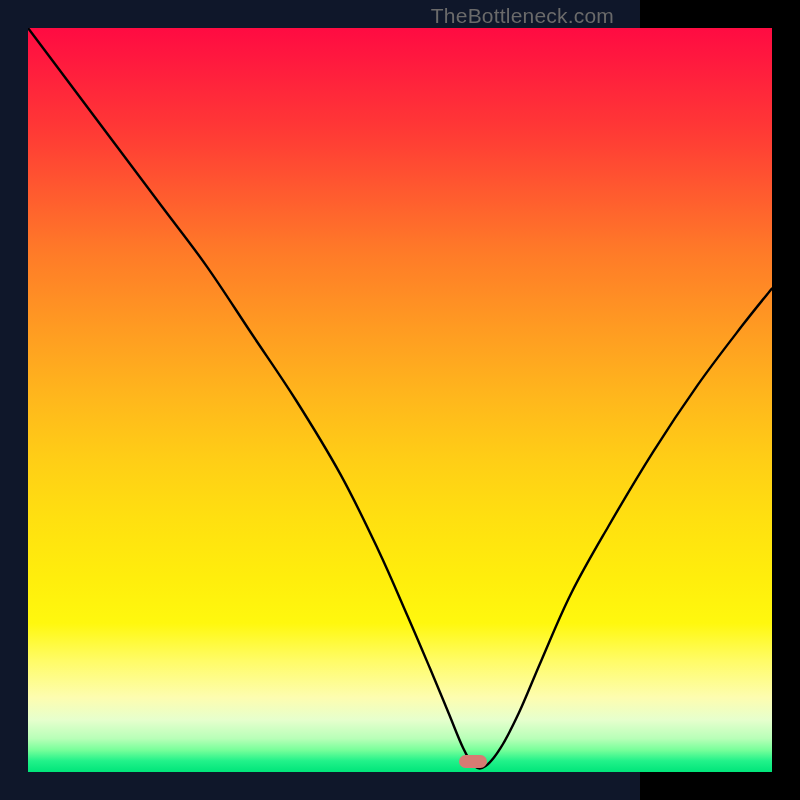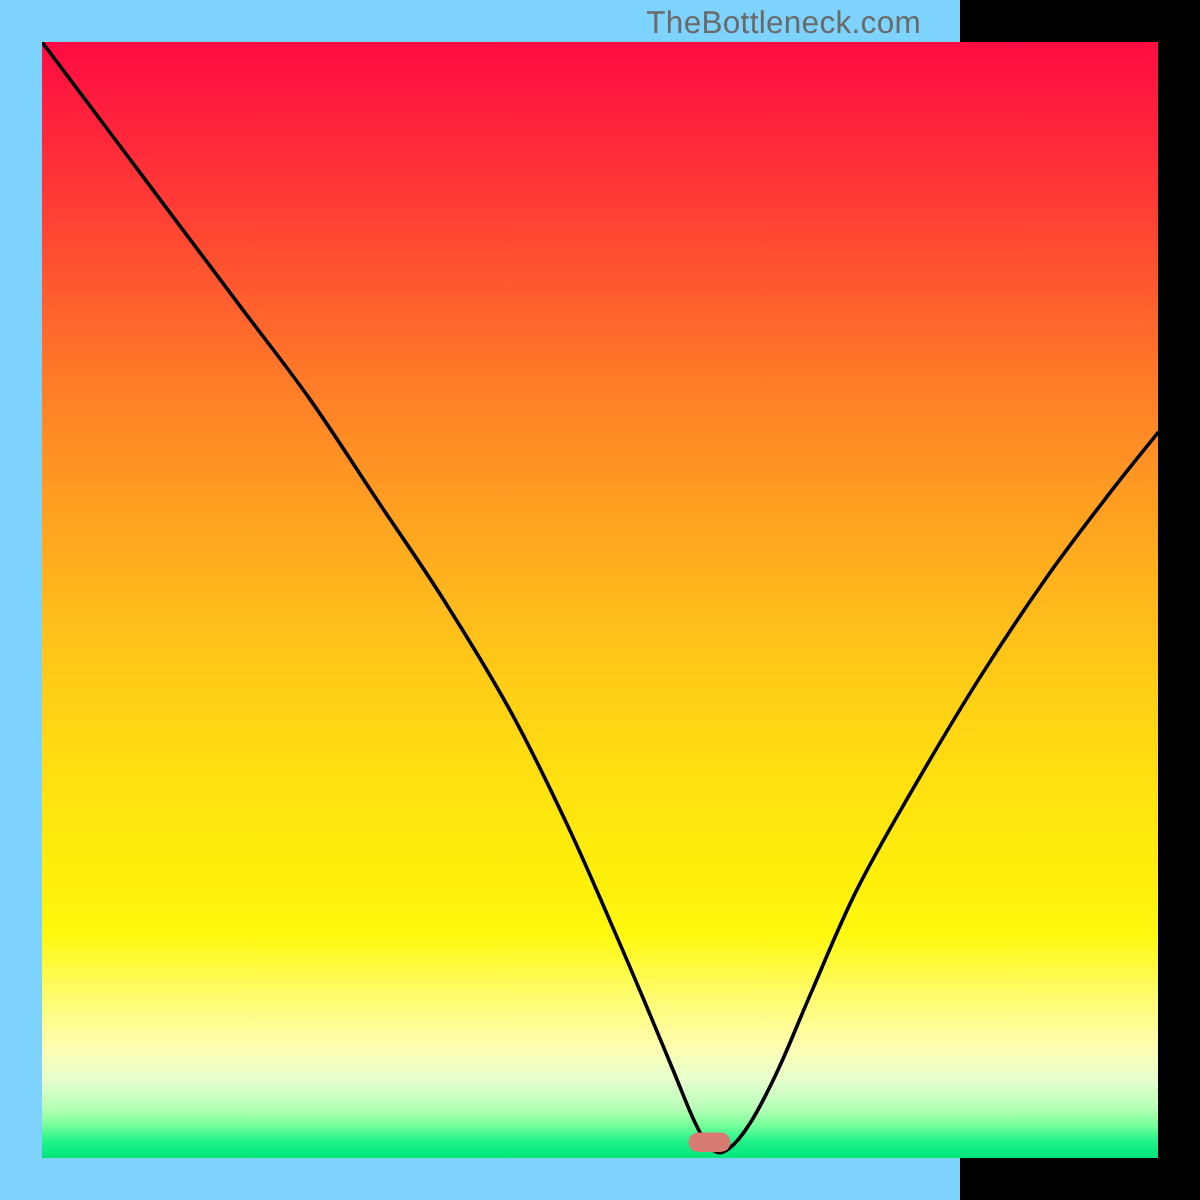--- a/index.html
+++ b/index.html
@@ -8,21 +8,21 @@
     width: 800px;
     height: 800px;
     background: #000;
     overflow: hidden;
     font-family: Arial, Helvetica, sans-serif;
   }
   .frame {
     position: relative;
     width: 640px;
     height: 800px;
-    background: #7dd3fc;
+    background: #0f172a;
   }
   .plot {
     position: absolute;
     left: 28px;
     top: 28px;
     width: 744px;
     height: 744px;
     overflow: hidden;
   }
   .gradient {

